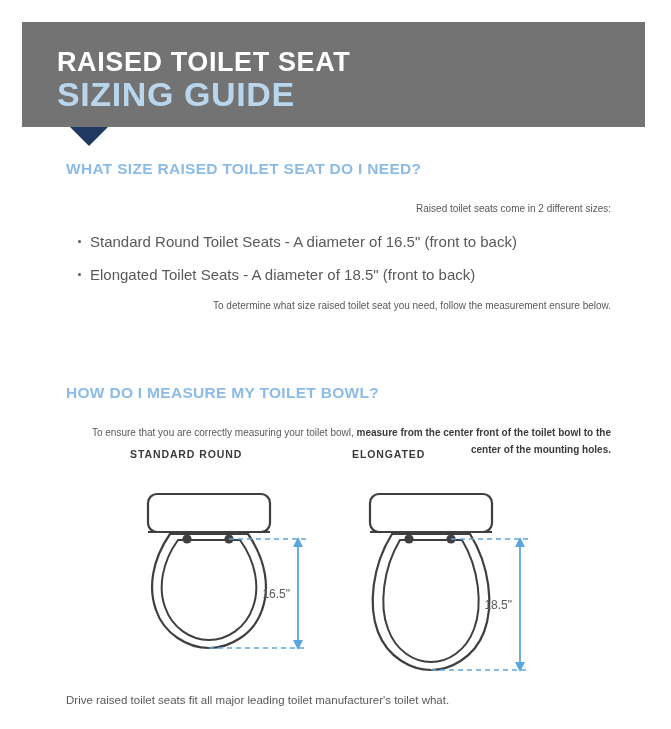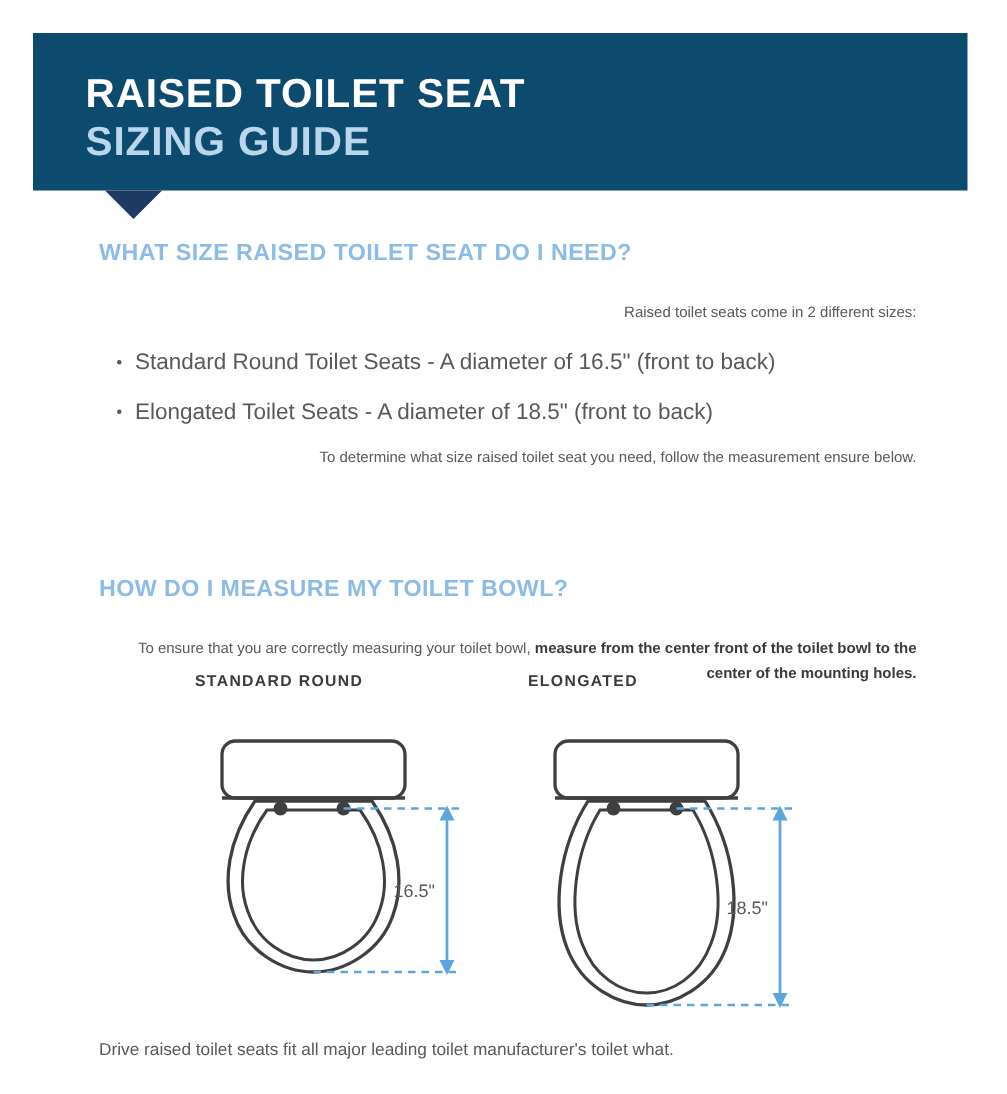--- a/index.html
+++ b/index.html
@@ -20,36 +20,36 @@
     background: #ffffff;
   }
 
   
   .banner {
     position: absolute;
     left: 22px;
     top: 22px;
     width: 623px;
     height: 105px;
-    background: #0c4a6e;
+    background: #737373;
   }
   .banner-inner {
     padding: 24px 0 0 35px;
   }
   .banner-title-line1 {
     color: #ffffff;
     font-size: 27px;
     font-weight: bold;
     letter-spacing: 0.6px;
     line-height: 32px;
     text-transform: uppercase;
   }
   .banner-title-line2 {
     color: #b9d6ec;
-    font-size: 27px;
+    font-size: 34px;
     font-weight: bold;
     letter-spacing: 0.6px;
     line-height: 32px;
     text-transform: uppercase;
   }
   .banner-notch {
     position: absolute;
     left: 70px;
     top: 127px;
     width: 0;

